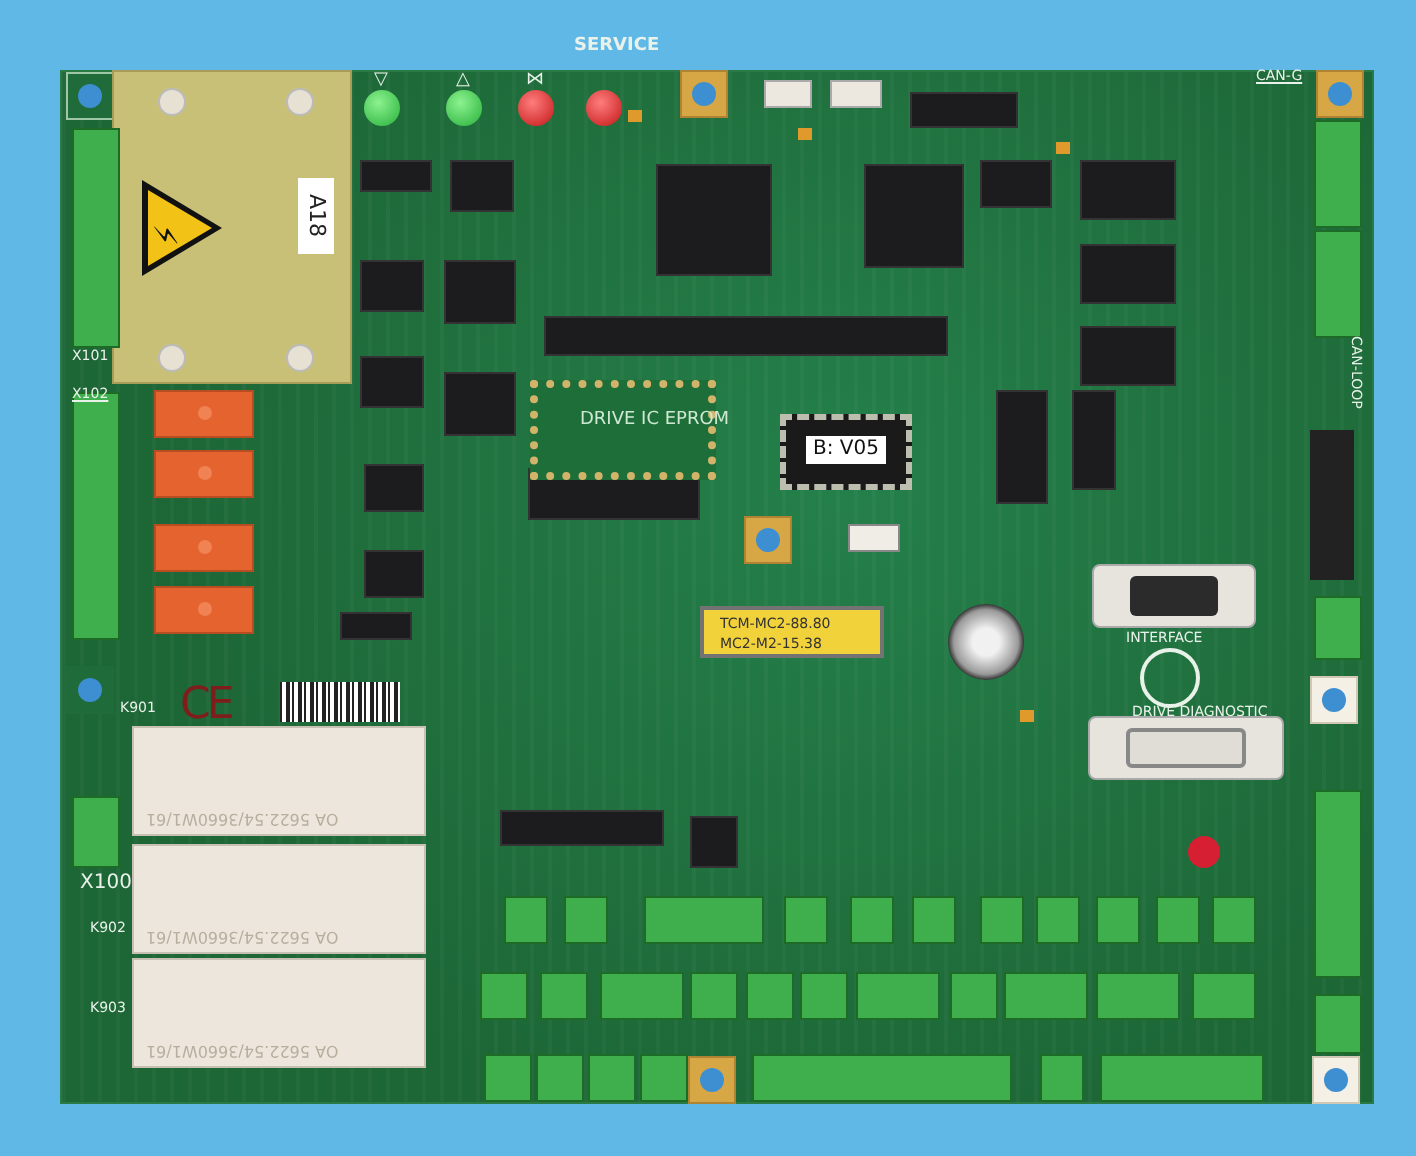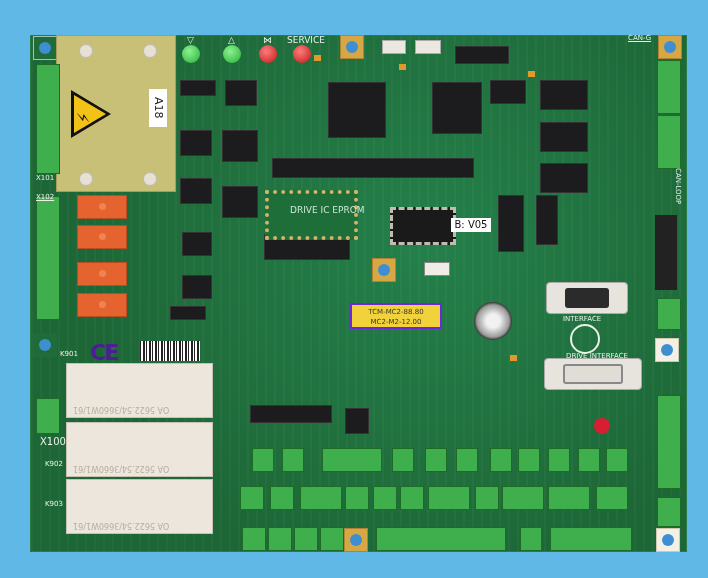--- a/index.html
+++ b/index.html
@@ -27,27 +27,27 @@
   .relay-w{position:absolute;width:145px;height:53px;background:#ece6dc;border:1px solid #c8c0b2;}
   .relay-w span{position:absolute;left:6px;bottom:3px;font-size:8px;color:#b7ae9e;transform:rotate(180deg);}
   .chip{position:absolute;background:#1c1c1e;border:1px solid #333;}
   .chip.qfp::before{content:"";position:absolute;inset:-5px;border:3px dashed #b8b8a8;z-index:-1;}
   .btn{position:absolute;width:18px;height:18px;border-radius:50%;}
   .btn.green{background:radial-gradient(circle at 40% 35%,#8cf28f,#27b03a);}
   .btn.red{background:radial-gradient(circle at 40% 35%,#ff7d7d,#c21616);}
   .silk{position:absolute;color:#e9f2ea;font-size:9px;white-space:nowrap;}
   .eprom-label{position:absolute;color:#cfe8d2;font-size:9px;}
   .chiplabel{position:absolute;left:390px;top:207px;width:60px;height:32px;background:#1a1a1a;border:3px dashed #bdbdb0;}
-  .chiplabel span{position:absolute;left:10px;top:8px;width:40px;height:14px;background:#fff;color:#111;font-size:10px;text-align:center;line-height:14px;margin-left:48px;}
-  .lcdlabel{position:absolute;left:350px;top:303px;width:92px;height:26px;background:#f2d23a;border:2px solid #6d28d9;font-size:7px;color:#333;line-height:10px;padding:2px 8px;box-sizing:border-box;text-align:center;}
+  .chiplabel span{position:absolute;left:10px;top:8px;width:40px;height:14px;background:#fff;color:#111;font-size:10px;text-align:center;line-height:14px;}
+  .lcdlabel{position:absolute;left:350px;top:303px;width:92px;height:26px;background:#f2d23a;border:2px solid #737373;font-size:7px;color:#333;line-height:10px;padding:2px 8px;box-sizing:border-box;}
   .dsub{position:absolute;background:#e7e4de;border:1px solid #aaa;border-radius:4px;}
   .dsub::after{content:"";position:absolute;left:18px;right:18px;top:5px;bottom:5px;background:#2b2b2b;border-radius:3px;}
   .dsub.big::after{background:#e0ddd6;border:2px solid #888;}
   .battery{position:absolute;left:474px;top:302px;width:38px;height:38px;border-radius:50%;background:radial-gradient(circle,#f1f1f1 25%,#9a9a9a 60%,#3a3a3a 70%);}
-  .ce{position:absolute;left:90px;top:340px;color:#4c1d95;font-size:22px;font-weight:bold;letter-spacing:-2px;}
+  .ce{position:absolute;left:90px;top:340px;color:#7f1d1d;font-size:22px;font-weight:normal;letter-spacing:-2px;}
   .barcode{position:absolute;left:140px;top:341px;width:60px;height:20px;background:#fff;background-image:repeating-linear-gradient(90deg,#222 0 1px,#fff 1px 3px,#222 3px 5px,#fff 5px 6px);}
   .logo{position:absolute;left:570px;top:324px;width:26px;height:26px;border-radius:50%;border:2px solid #e8f2e8;}
   .ribbon{position:absolute;left:655px;top:215px;width:22px;height:75px;background:#222;}
   .yellowcap{position:absolute;background:#e09a2c;width:7px;height:6px;}
 </style>
 </head>
 <body>
 
 <div class="board"></div>
 
@@ -71,21 +71,21 @@
   <div class="a18">A18</div>
 </div>
 
 <div class="btn green" style="left:182px;top:45px;"></div>
 <div class="silk" style="left:187px;top:35px;">▽</div>
 <div class="btn green" style="left:223px;top:45px;"></div>
 <div class="silk" style="left:228px;top:35px;">△</div>
 <div class="btn red" style="left:259px;top:45px;"></div>
 <div class="silk" style="left:263px;top:35px;">⋈</div>
 <div class="btn red" style="left:293px;top:45px;"></div>
-<div class="silk" style="left:287px;top:35px;">SERVICE</div>
+<div class="silk" style="left:287px;top:18px;font-weight:bold;">SERVICE</div>
 
 <div class="term term-v" style="left:36px;top:64px;height:108px;"></div>
 <div class="silk" style="left:36px;top:174px;font-size:7px;">X101</div>
 <div class="term term-v" style="left:36px;top:196px;height:122px;"></div>
 <div class="silk" style="left:36px;top:193px;font-size:7px;text-decoration:underline;">X102</div>
 <div class="term term-v" style="left:36px;top:398px;height:34px;"></div>
 <div class="silk" style="left:40px;top:436px;font-size:10px;">X100</div>
 
 <div class="relay-o" style="left:77px;top:195px;"></div>
 <div class="relay-o" style="left:77px;top:225px;"></div>
@@ -133,31 +133,31 @@
 
 <div class="abs" style="left:265px;top:190px;width:85px;height:42px;border:4px dotted #d1b46a;background:#1e6e3a;"></div>
 <div class="eprom-label" style="left:290px;top:205px;">DRIVE  IC EPROM</div>
 
 <div class="chiplabel">
     <span>B: V05</span>
   </div>
 
 <div class="lcdlabel">
   <div>TCM-MC2-88.80</div>
-  <div>MC2-M2-12.00</div>
+  <div>MC2-M2-15.38</div>
 </div>
 
 <div class="battery"></div>
 
 <div class="abs" style="left:424px;top:262px;width:24px;height:12px;background:#f0ede6;border:1px solid #888;"></div>
 
 <div class="dsub" style="left:546px;top:282px;width:80px;height:30px;"></div>
 <div class="silk" style="left:563px;top:315px;font-size:7px;">INTERFACE</div>
 <div class="logo"></div>
-<div class="silk" style="left:566px;top:352px;font-size:7px;">DRIVE INTERFACE</div>
+<div class="silk" style="left:566px;top:352px;font-size:7px;">DRIVE DIAGNOSTIC</div>
 <div class="dsub big" style="left:544px;top:358px;width:96px;height:30px;"></div>
 
 <div class="silk" style="left:628px;top:34px;font-size:7px;text-decoration:underline;">CAN-G</div>
 <div class="term term-v" style="left:657px;top:60px;height:52px;"></div>
 <div class="term term-v" style="left:657px;top:115px;height:52px;"></div>
 <div class="silk" style="left:674px;top:168px;font-size:7px;writing-mode:vertical-rl;">CAN-LOOP</div>
 <div class="ribbon"></div>
 <div class="term term-v" style="left:657px;top:298px;height:30px;"></div>
 <div class="term term-v" style="left:657px;top:395px;height:92px;"></div>
 <div class="term term-v" style="left:657px;top:497px;height:28px;"></div>

